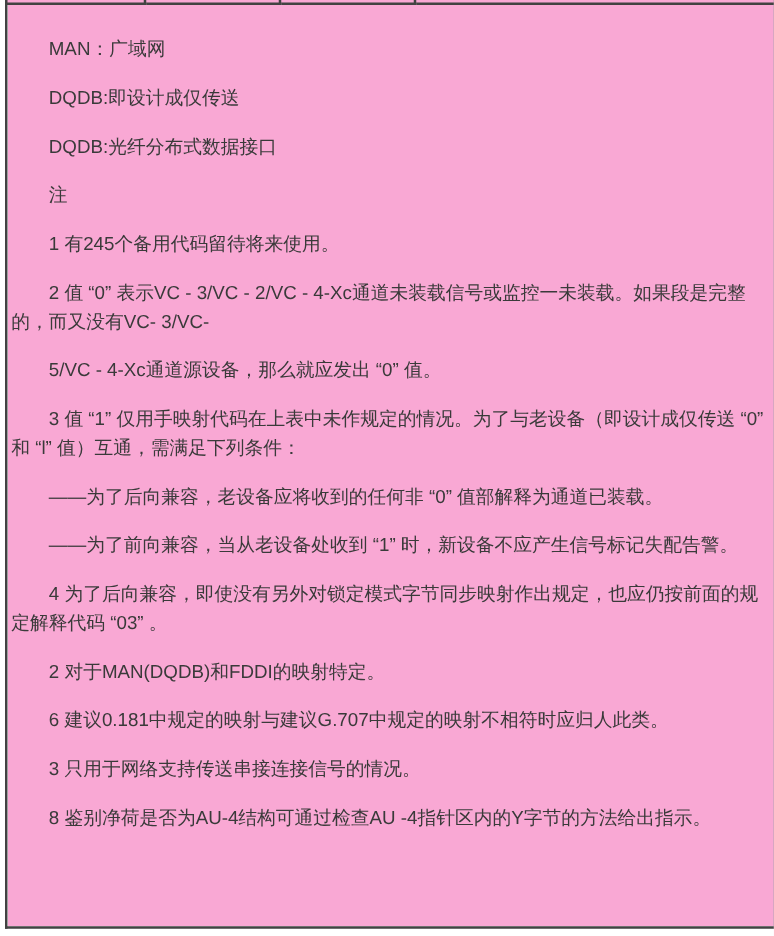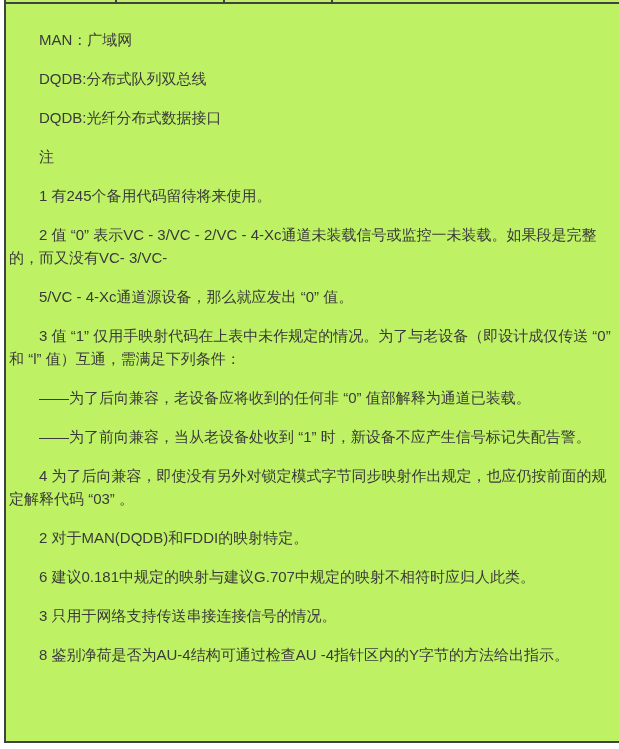--- a/index.html
+++ b/index.html
@@ -14,21 +14,21 @@
   .doc-table {
     border-collapse: collapse;
     margin-left: 4px;
     margin-top: 0;
     width: 607px;
     table-layout: fixed;
   }
   .doc-table td {
     border: 2px solid #424242;
     padding: 0;
-    background: #bef264;
+    background: #f9a8d4;
   }
   
   .top-row td {
     border-top: none;
     height: 2px;
   }
   .col-1 { width: 109px; }
   .col-2 { width: 106px; }
   .col-3 { width: 106px; }
   .col-4 { width: 286px; }
@@ -60,21 +60,21 @@
       <tr class="top-row">
     <td class="col-1"></td>
     <td class="col-2"></td>
     <td class="col-3"></td>
     <td class="col-4"></td>
   </tr>
   <tr>
     <td class="notes-cell" colspan="4">
       <div class="notes-content">
         <p>MAN：广域网</p>
-        <p>DQDB:分布式队列双总线</p>
+        <p>DQDB:即设计成仅传送</p>
         <p>DQDB:光纤分布式数据接口</p>
         <p>注</p>
         <p>1 有245个备用代码留待将来使用。</p>
         <p>2 值 “0” 表示VC - 3/VC - 2/VC - 4-Xc通道未装载信号或监控一未装载。如果段是完整的，而又没有VC- 3/VC-</p>
         <p>5/VC - 4-Xc通道源设备，那么就应发出 “0” 值。</p>
         <p>3 值 “1” 仅用手映射代码在上表中未作规定的情况。为了与老设备（即设计成仅传送 “0” 和 “l” 值）互通，需满足下列条件：</p>
         <p>——为了后向兼容，老设备应将收到的任何非 “0” 值部解释为通道已装载。</p>
         <p>——为了前向兼容，当从老设备处收到 “1” 时，新设备不应产生信号标记失配告警。</p>
         <p>4 为了后向兼容，即使没有另外对锁定模式字节同步映射作出规定，也应仍按前面的规定解释代码 “03” 。</p>
         <p>2 对于MAN(DQDB)和FDDI的映射特定。</p>

